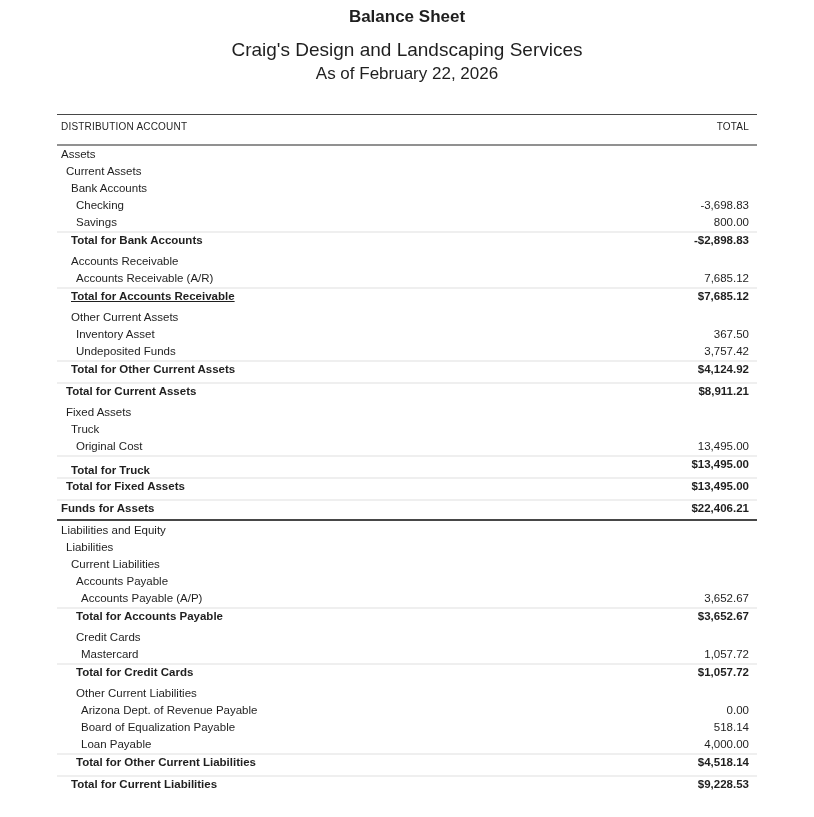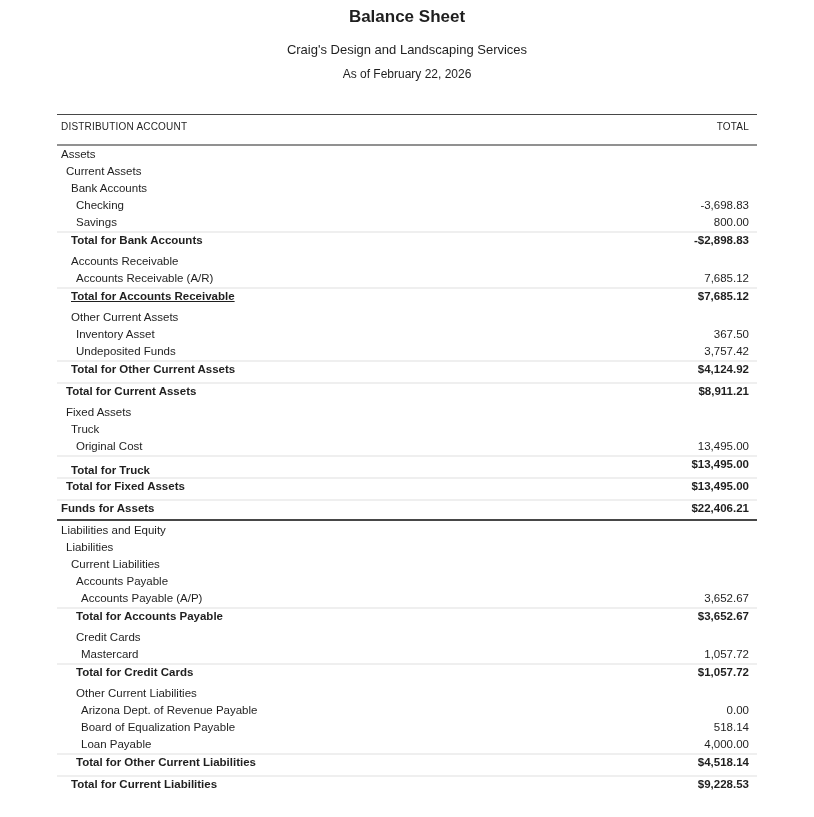--- a/index.html
+++ b/index.html
@@ -21,27 +21,27 @@
   .report-header { text-align: center; }
   .report-title {
     margin: 0;
     padding-top: 7px;
     font-size: 17px;
     font-weight: 600;
     line-height: 20px;
   }
   .company-name {
     margin-top: 15px;
-    font-size: 13px;
+    font-size: 19px;
     font-weight: 400;
     line-height: 16px;
   }
   .report-date {
     margin-top: 9px;
-    font-size: 12px;
+    font-size: 17px;
     font-weight: 400;
     line-height: 14px;
   }
   .table {
     width: 700px;
     margin: 33px 57px 0 57px;
   }
   .thead {
     height: 32px;
     border-top: 1px solid var(--rule-dark);

